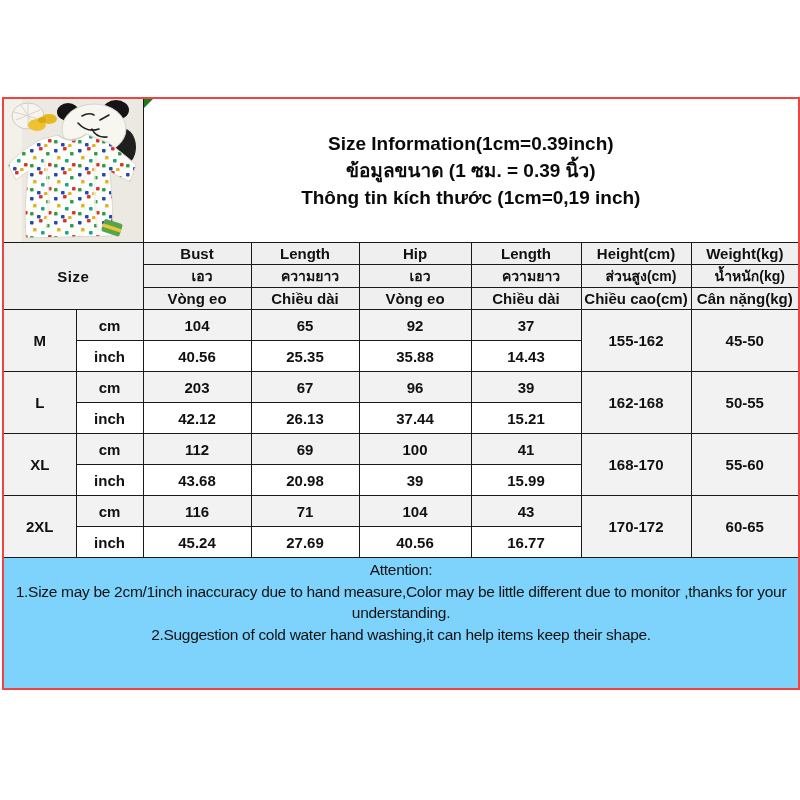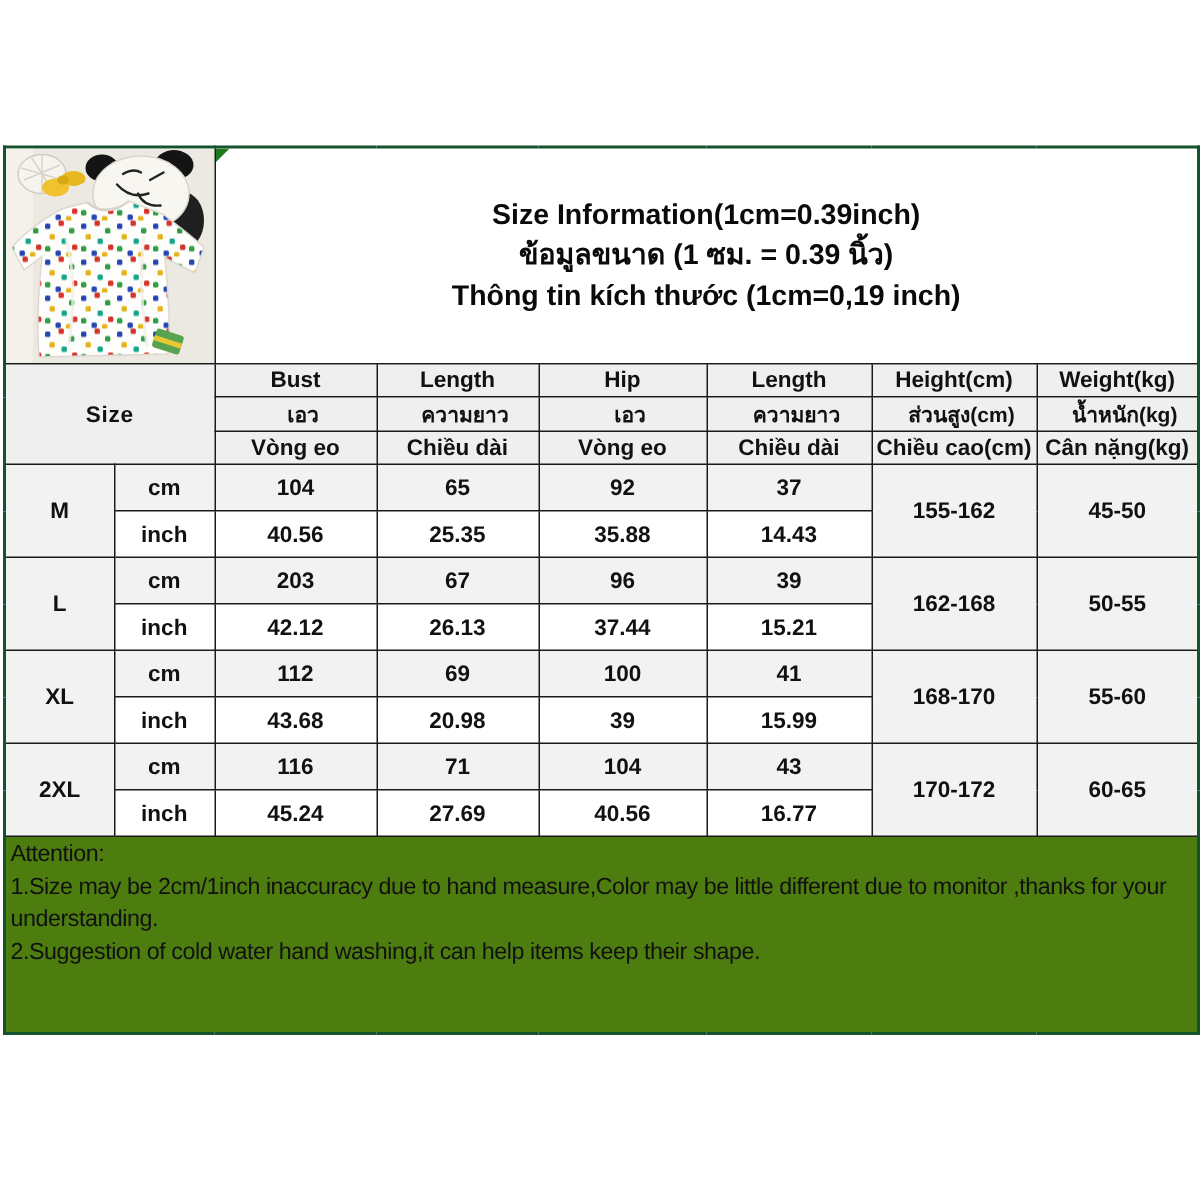--- a/index.html
+++ b/index.html
@@ -6,21 +6,21 @@
   body{
     width:800px;height:800px;background:#ffffff;
     font-family:"Liberation Sans","DejaVu Sans",sans-serif;
     position:relative;overflow:hidden;color:#111;
   }
   .canvas{position:absolute;inset:0;background:#fff;}
 
   table.size-table{
     position:absolute;left:2px;top:97px;width:796px;
     border-collapse:collapse;table-layout:fixed;
-    border:2px solid #14532d;color:#111;
+    border:2px solid #ef4444;color:#111;
   }
   td{
     border:1px solid #1a1a1a;text-align:center;vertical-align:middle;
     padding:0;overflow:hidden;font-weight:bold;
   }
   .photo-cell{height:143px;padding:0;background:#ece9e2;}
   .photo-cell svg{display:block;}
   .title-cell{position:relative;background:#fff;}
   .title-line{font-size:19px;line-height:27px;font-weight:bold;color:#0a0a0a;}
   .corner-flag{
@@ -29,21 +29,21 @@
   }
   tr.hdr td{background:#efefef;font-size:15px;height:21px;text-align:center;}
   tr.hdr td.th-row{font-size:14px;padding-left:10px;}
   td.size-head{background:#d9d9d9;font-size:29px;letter-spacing:0.5px;}
   tr.data td{height:30px;font-size:15px;}
   tr.row-cm td{background:#f2f2f2;}
   tr.row-inch td{background:#ffffff;margin-left:27px;}
   td.size-cell{background:#d9d9d9;font-size:16px;}
   td.range-cell{background:#f2f2f2;}
   td.att-cell{
-    background:#4d7c0f;text-align:left;vertical-align:top;
+    background:#7dd3fc;text-align:center;vertical-align:top;
     font-weight:normal;font-size:15.5px;line-height:21.5px;
     padding:1px 3px 0 3px;height:129px;letter-spacing:-0.3px;
   }
 </style>
 </head>
 <body>
 
 <div class="canvas">
 
   <table class="size-table">

